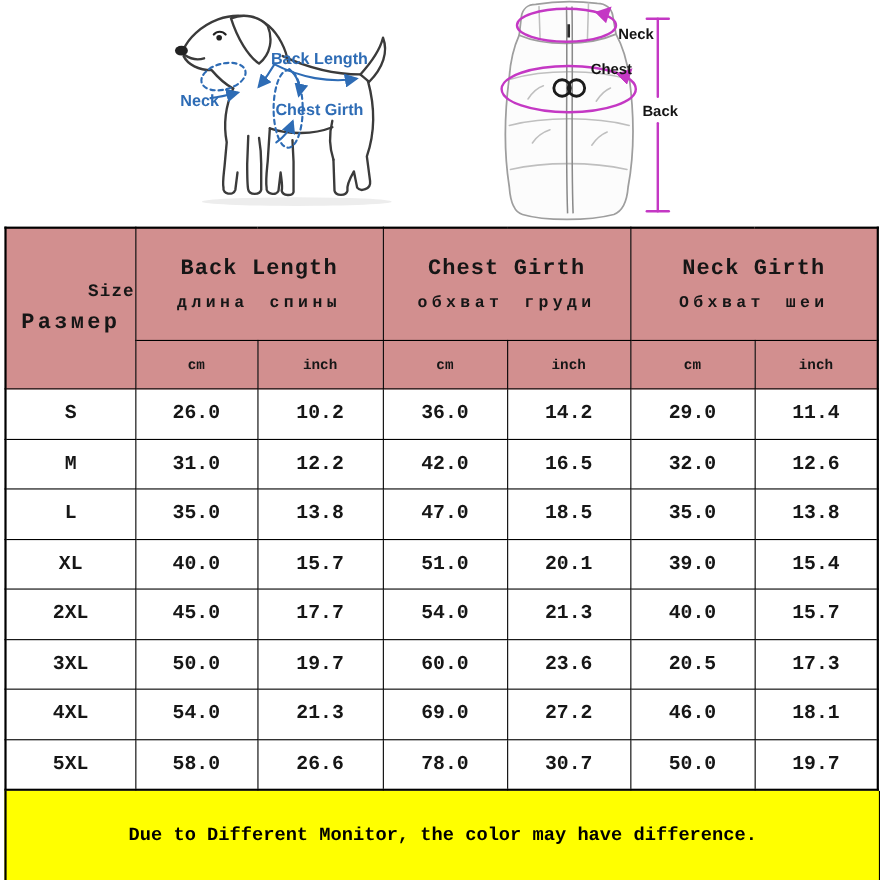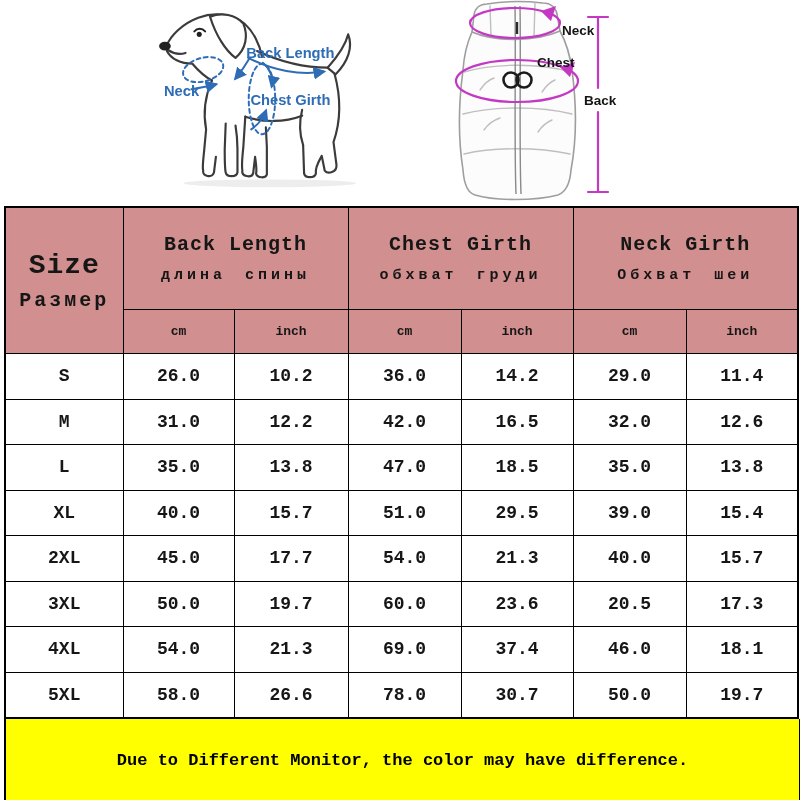--- a/index.html
+++ b/index.html
@@ -10,21 +10,21 @@
   .vest-svg{position:absolute;left:450px;top:0;width:175px;height:206px;}
   .table-wrap{position:relative;margin:0 4px;width:793px;}
   table.size-table{width:793px;border-collapse:collapse;table-layout:fixed;
                    border:2.5px solid #000;}
   .size-table th,.size-table td{border:1.5px solid #000;text-align:center;vertical-align:middle;
                    color:#161616;font-weight:bold;padding:0;}
   .size-table thead th{background:#d28f8f;}
   .group-row th{height:101px;}
   .hdr-en{font-size:20px;letter-spacing:1px;}
   .hdr-ru{font-size:15px;letter-spacing:4px;word-spacing:6px;margin-top:11px;}
-  .size-th .hdr-en{font-size:28px;letter-spacing:1px;}
+  .size-th .hdr-en{font-size:16px;letter-spacing:1px;text-align:right;}
   .size-th .hdr-ru{font-size:20px;letter-spacing:3px;margin-top:8px;}
   .units-row th{height:43px;font-size:13px;}
   .size-table tbody td{height:44.5px;font-size:18px;}
   .disclaimer{width:793px;height:82px;background:#ffff00;border:2.5px solid #000;border-top:none;
               box-sizing:content-box;display:flex;flex-direction:column;justify-content:space-evenly;
               align-items:center;font-weight:bold;font-size:17px;color:#000;}
   svg text{font-family:"Liberation Sans",sans-serif;font-weight:bold;}
   .blue-label{fill:#2e6cb5;font-size:15px;}
   .vest-label{fill:#141414;font-size:13.5px;}
 </style>
@@ -186,21 +186,21 @@
           <td>47.0</td>
           <td>18.5</td>
           <td>35.0</td>
           <td>13.8</td>
         </tr>
         <tr>
           <td>XL</td>
           <td>40.0</td>
           <td>15.7</td>
           <td>51.0</td>
-          <td>29.5</td>
+          <td>20.1</td>
           <td>39.0</td>
           <td>15.4</td>
         </tr>
         <tr>
           <td>2XL</td>
           <td>45.0</td>
           <td>17.7</td>
           <td>54.0</td>
           <td>21.3</td>
           <td>40.0</td>
@@ -213,21 +213,21 @@
           <td>60.0</td>
           <td>23.6</td>
           <td>20.5</td>
           <td>17.3</td>
         </tr>
         <tr>
           <td>4XL</td>
           <td>54.0</td>
           <td>21.3</td>
           <td>69.0</td>
-          <td>37.4</td>
+          <td>27.2</td>
           <td>46.0</td>
           <td>18.1</td>
         </tr>
         <tr>
           <td>5XL</td>
           <td>58.0</td>
           <td>26.6</td>
           <td>78.0</td>
           <td>30.7</td>
           <td>50.0</td>

